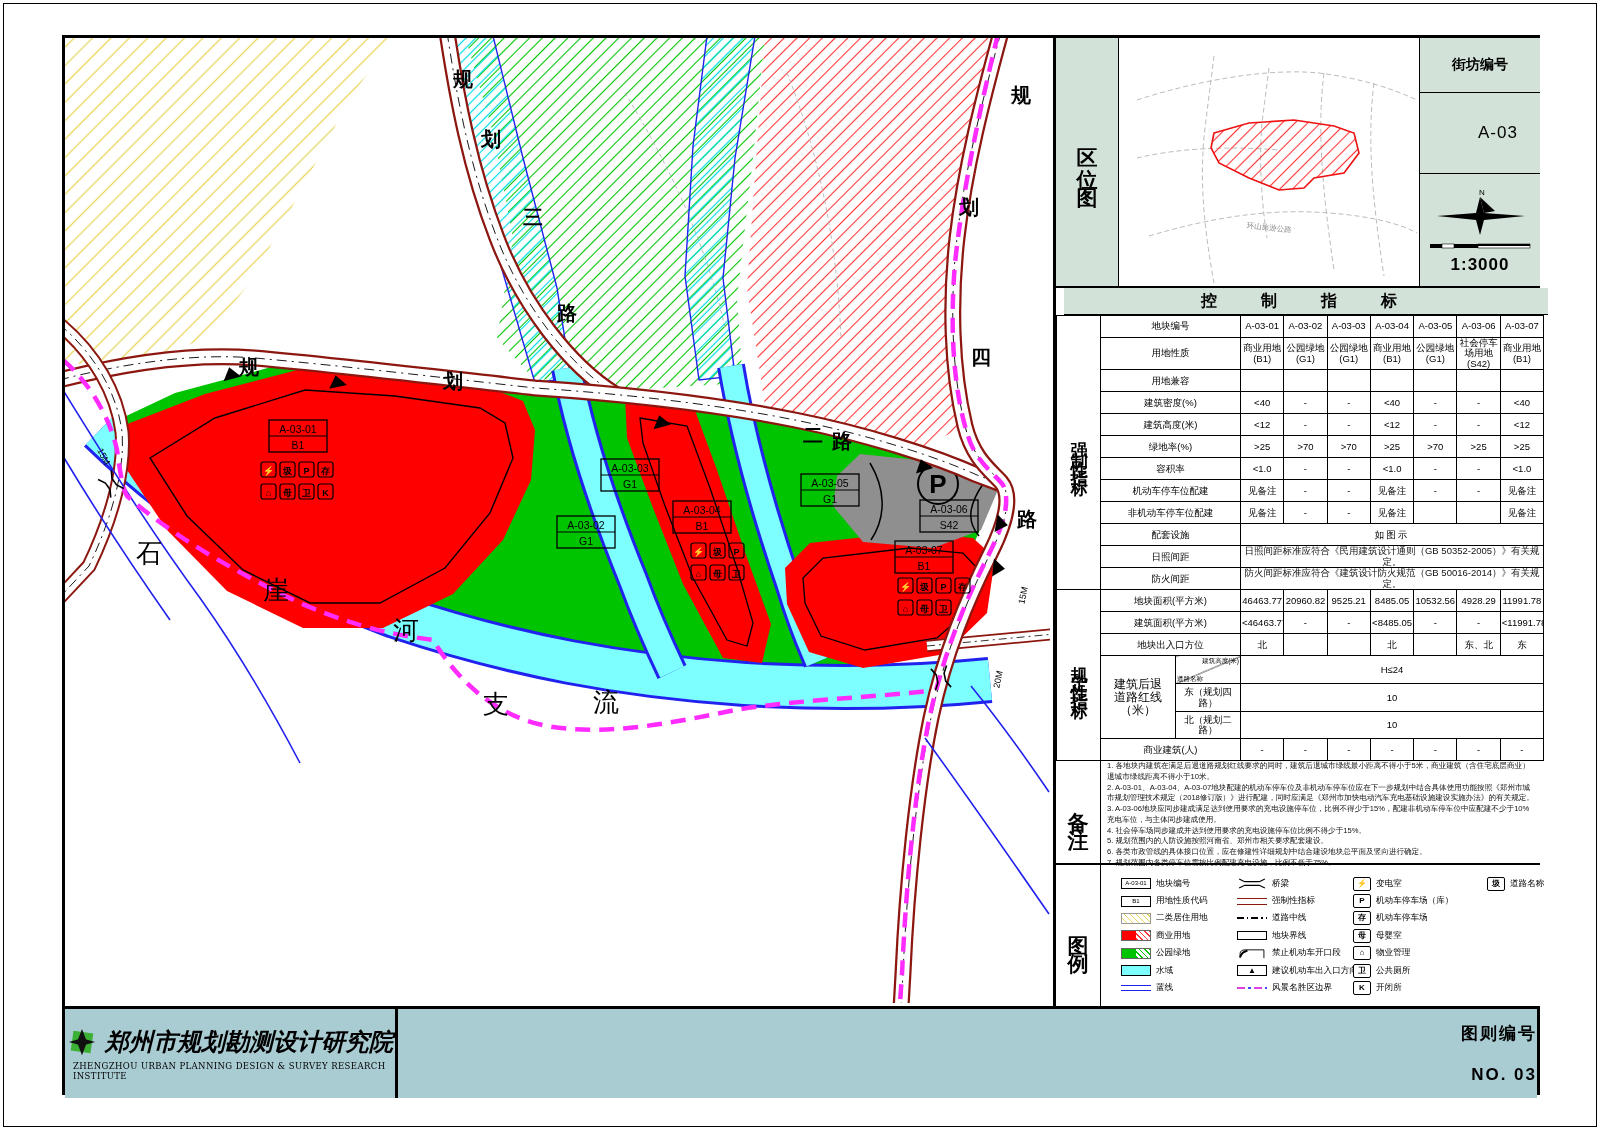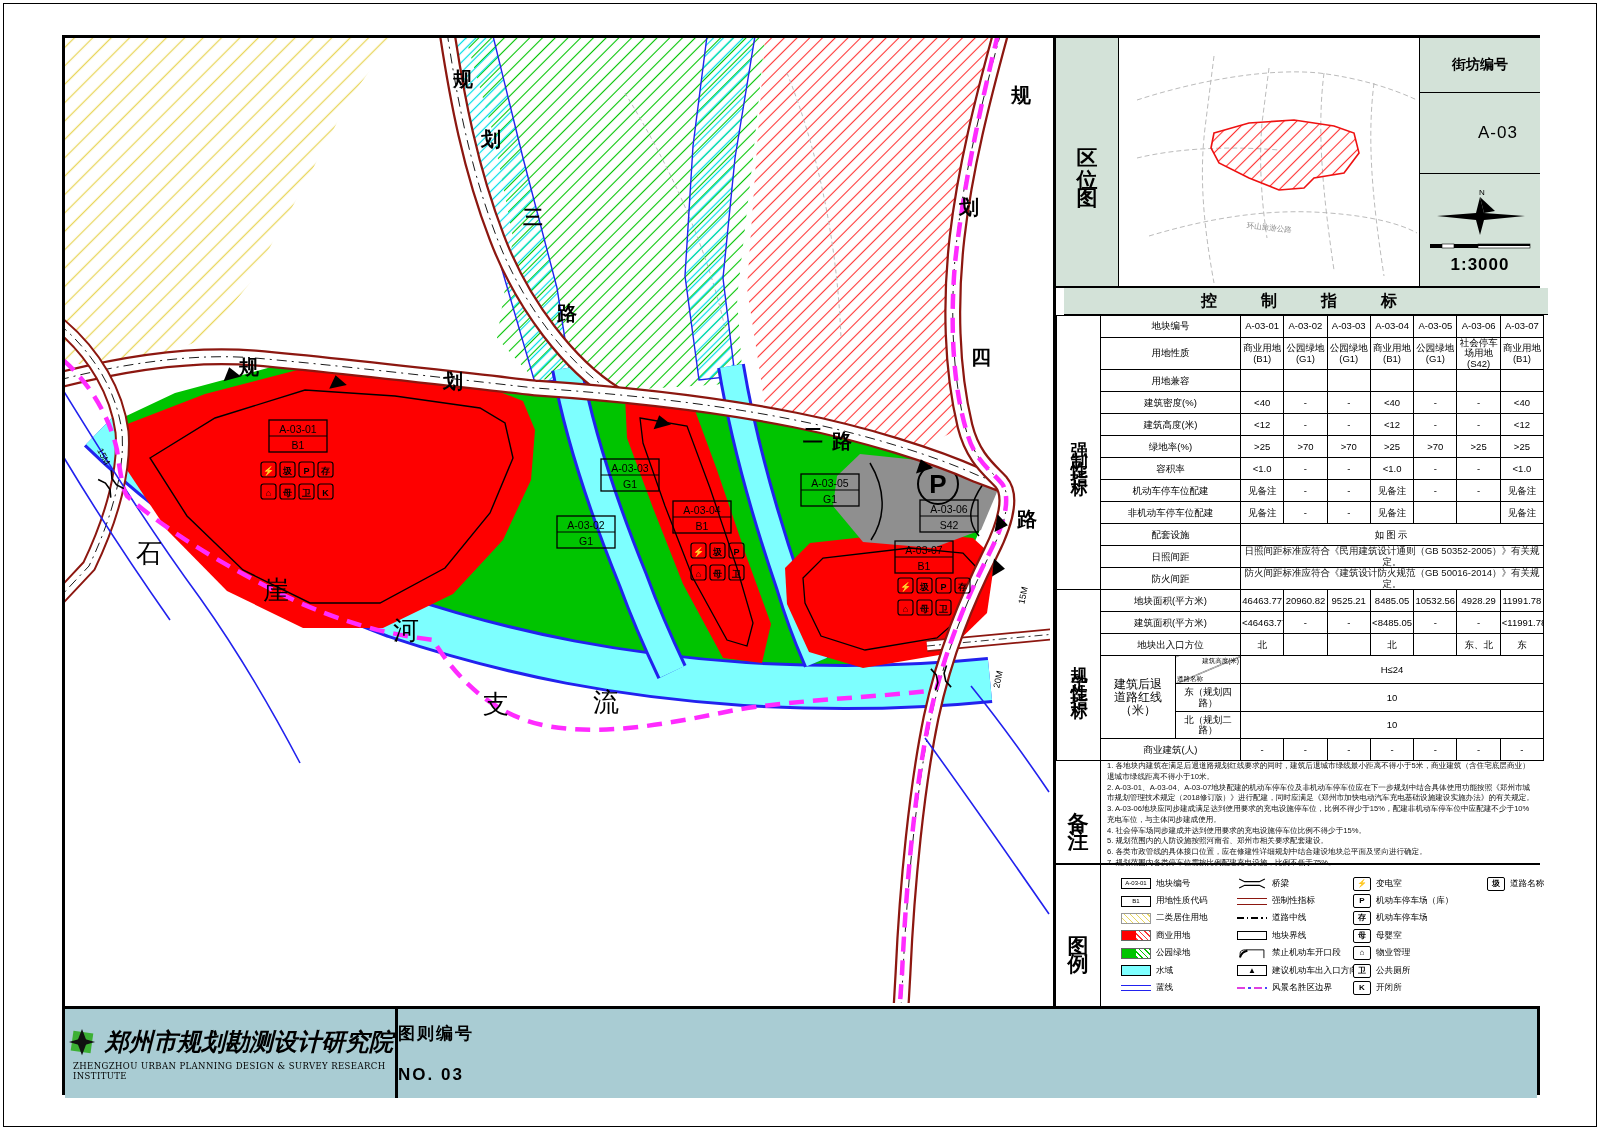--- a/index.html
+++ b/index.html
@@ -64,21 +64,21 @@
   .swScenic{height:2.5px;background:repeating-linear-gradient(90deg,#e040e0 0 8px,transparent 8px 11px,#4444ff 11px 13.5px,transparent 13.5px 16.5px);}
   .glyphbox{width:16px;height:12px;border:1px solid #000;border-radius:2px;font-size:8px;line-height:11px;text-align:center;background:#fff;font-weight:bold;}
   
   .bottombar{position:absolute;left:0;top:968px;width:1472px;height:89px;border-top:3px solid #000;background:#a9ccd3;display:flex;box-sizing:content-box;}
   .bb-title{width:985px;border-right:3px solid #000;box-sizing:border-box;display:flex;align-items:center;padding-left:18px;
             font-size:30px;font-weight:bold;letter-spacing:2px;}
   .bb-inst{width:333px;border-right:3px solid #000;box-sizing:border-box;display:flex;flex-direction:column;align-items:center;justify-content:center;gap:3px;}
   .inst-row{display:flex;align-items:center;gap:8px;justify-content:flex-end;}
   .inst-name{font-family:"DejaVu Serif",serif;font-style:italic;font-weight:bold;font-size:24px;}
   .inst-en{font-family:"DejaVu Serif",serif;font-size:8.5px;letter-spacing:0.4px;padding-left:8px;}
-  .bb-no{flex:1;display:flex;flex-direction:column;align-items:flex-start;justify-content:center;gap:20px;font-size:17px;font-weight:bold;letter-spacing:2px;}
+  .bb-no{flex:1;display:flex;flex-direction:column;align-items:flex-end;justify-content:center;gap:20px;font-size:17px;font-weight:bold;letter-spacing:2px;}
 </style>
 </head>
 <body>
 
 <div class="page">
   <div class="outer-frame"></div>
   <div class="sheet">
 
     <div class="map-area">
       <svg id="mapsvg" width="985" height="965" viewBox="0 0 985 965" xmlns="http://www.w3.org/2000/svg">

